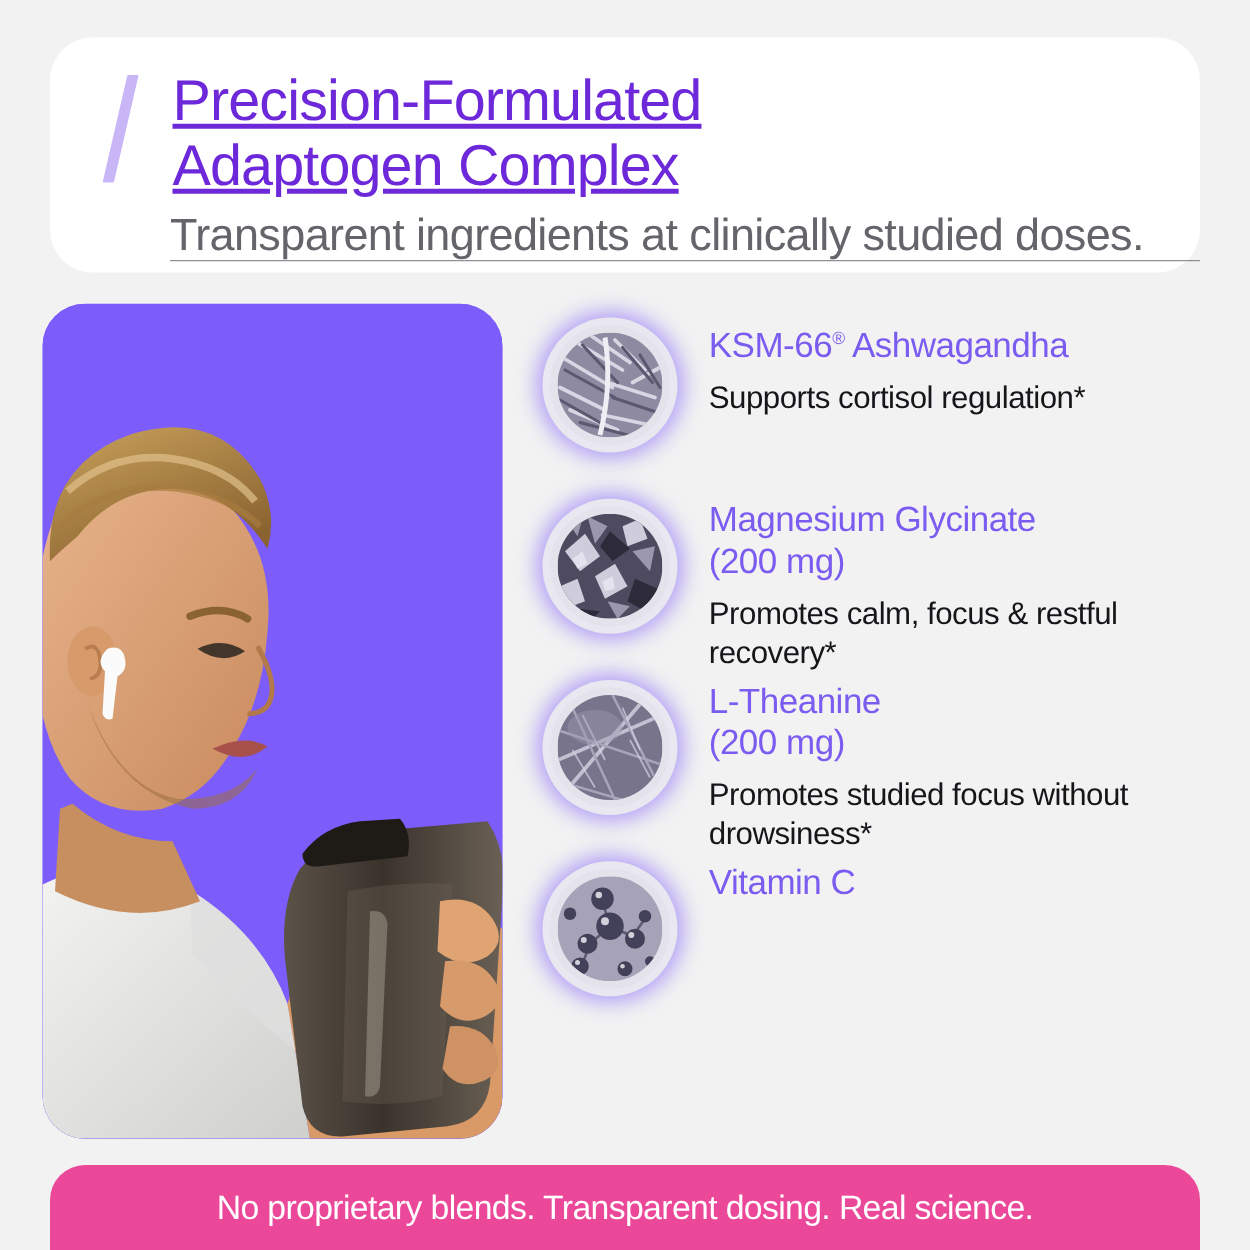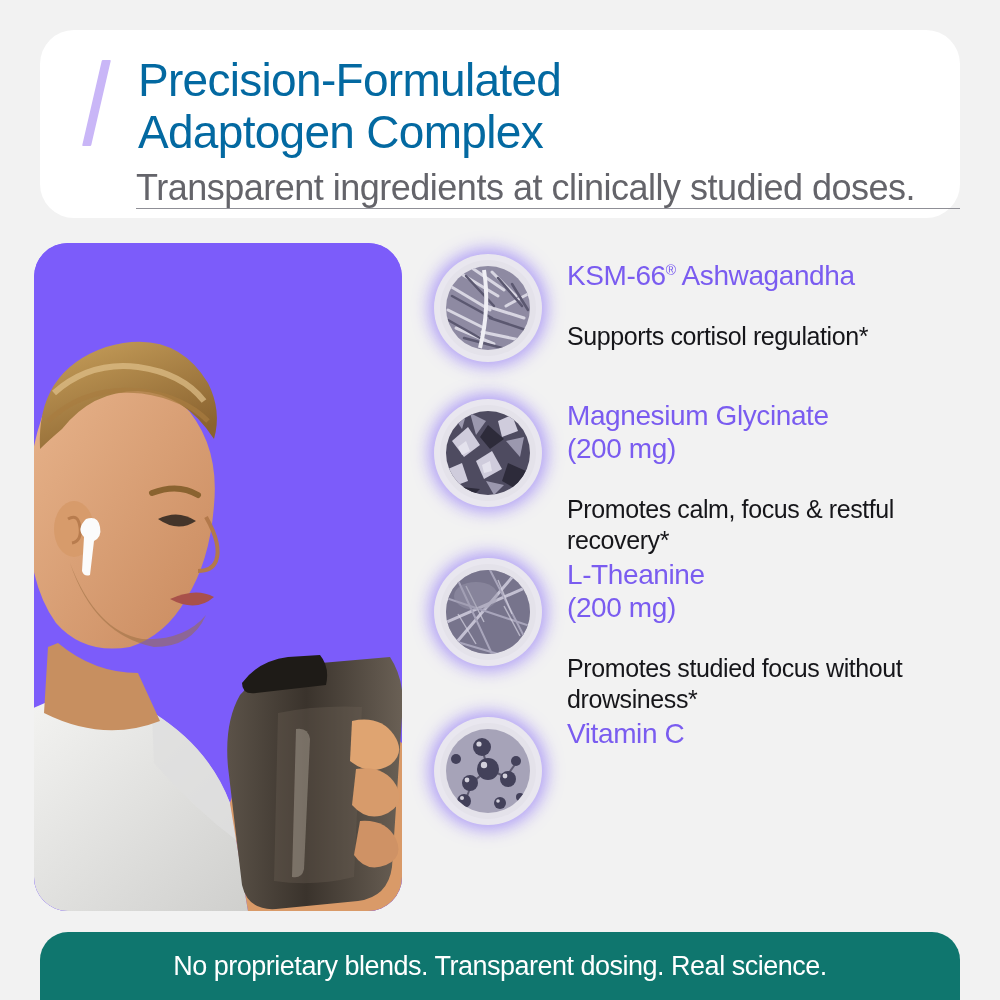--- a/index.html
+++ b/index.html
@@ -16,21 +16,21 @@
     position:absolute; left:40px; top:30px; width:920px; height:188px;
     background:#ffffff; border-radius:34px;
   }
   .accent-slash {
     position:absolute; left:52px; top:30px; width:9px; height:86px;
     background:#c9b6f7; transform:skewX(-13deg); border-radius:1px;
   }
   .title {
     position:absolute; left:98px; top:24px; width:800px;
     font-size:46px; line-height:52px; font-weight:300;
-    letter-spacing:-0.7px; color:#0369a1;
+    letter-spacing:-0.7px; color:#6d28d9;text-decoration:underline;
   }
   .title .l2 { display:block; }
   .subtitle {
     position:absolute; left:96px; top:142px; width:824px;
     font-size:36px; line-height:32px; font-weight:300;
     letter-spacing:-0.5px; color:#64646a;
     border-bottom:1.6px solid #8f8f96; padding-bottom:4px;
     white-space:nowrap;
   }
 
@@ -67,29 +67,29 @@
   .ing-name {
     font-size:28px; line-height:33px; font-weight:500;
     letter-spacing:-0.4px; color:#7a5cf0;
   }
   .ing-name sup { font-size:14px; vertical-align:super; }
   .ing-dose {
     font-size:28px; line-height:33px; font-weight:500;
     letter-spacing:-0.4px; color:#7a5cf0;
   }
   .ing-desc {
-    margin-top:29px;
+    margin-top:11px;
     font-size:25px; line-height:31px; font-weight:300;
     letter-spacing:-0.4px; color:#16161a;
   }
 
   
   .footer-bar {
     position:absolute; left:40px; top:932px; width:920px; height:68px;
-    background:#0f766e; border-radius:28px 28px 0 0;
+    background:#ec4899; border-radius:28px 28px 0 0;
     display:flex; align-items:center; justify-content:center;
   }
   .footer-text {
     font-size:27px; font-weight:300; letter-spacing:-0.5px; color:#ffffff;
   }
 </style>
 </head>
 <body>
 
 <div class="page">

